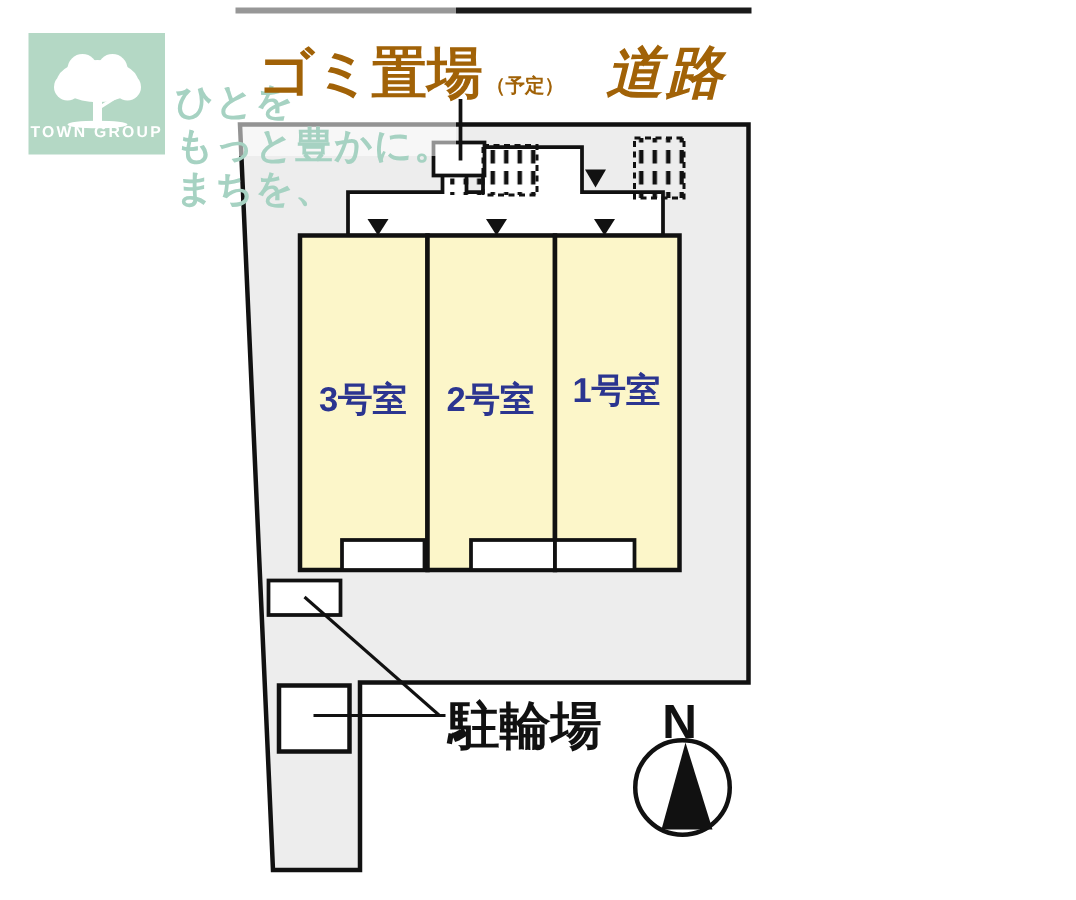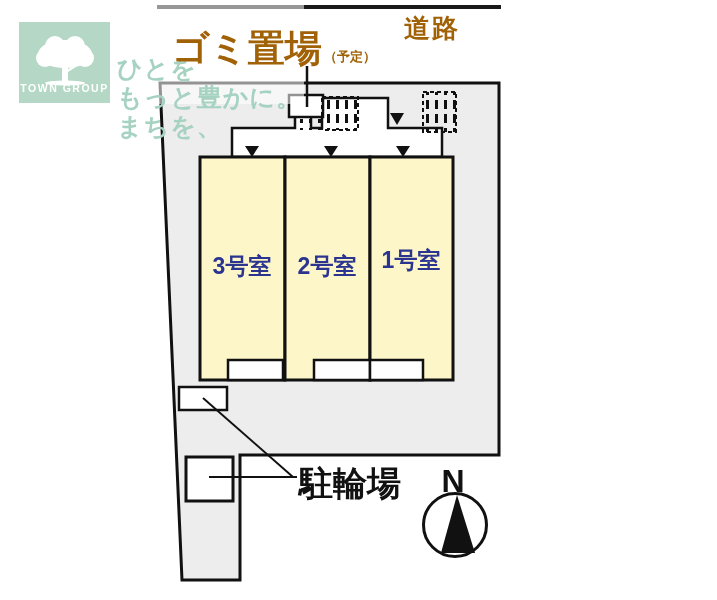--- a/index.html
+++ b/index.html
@@ -26,21 +26,21 @@
   #logo .logo-text{
     color:#ffffff;font-size:10.5px;font-weight:bold;letter-spacing:1.5px;
     margin-bottom:9px;white-space:nowrap;
   }
   #logo svg{position:absolute;left:0;top:6px;}
   .hdr{
     position:absolute;color:#a16207;font-weight:bold;white-space:nowrap;
   }
   #garbage-label{left:172px;top:24px;font-size:37px;letter-spacing:0px;}
   #garbage-note{left:324px;top:48px;font-size:13px;}
-  #road-label{left:404px;top:11px;font-size:26px;letter-spacing:2px;}
+  #road-label{left:404px;top:23px;font-size:38px;letter-spacing:2px;font-style:italic;}
 </style>
 </head>
 <body>
 
 <div id="stage">
 
   <svg id="plan-svg" width="717" height="600" viewBox="0 0 717 600">
     <defs>
       <pattern id="vdash" width="9" height="14" patternUnits="userSpaceOnUse">
         <rect x="3" y="2" width="3" height="9" fill="#111"></rect>

